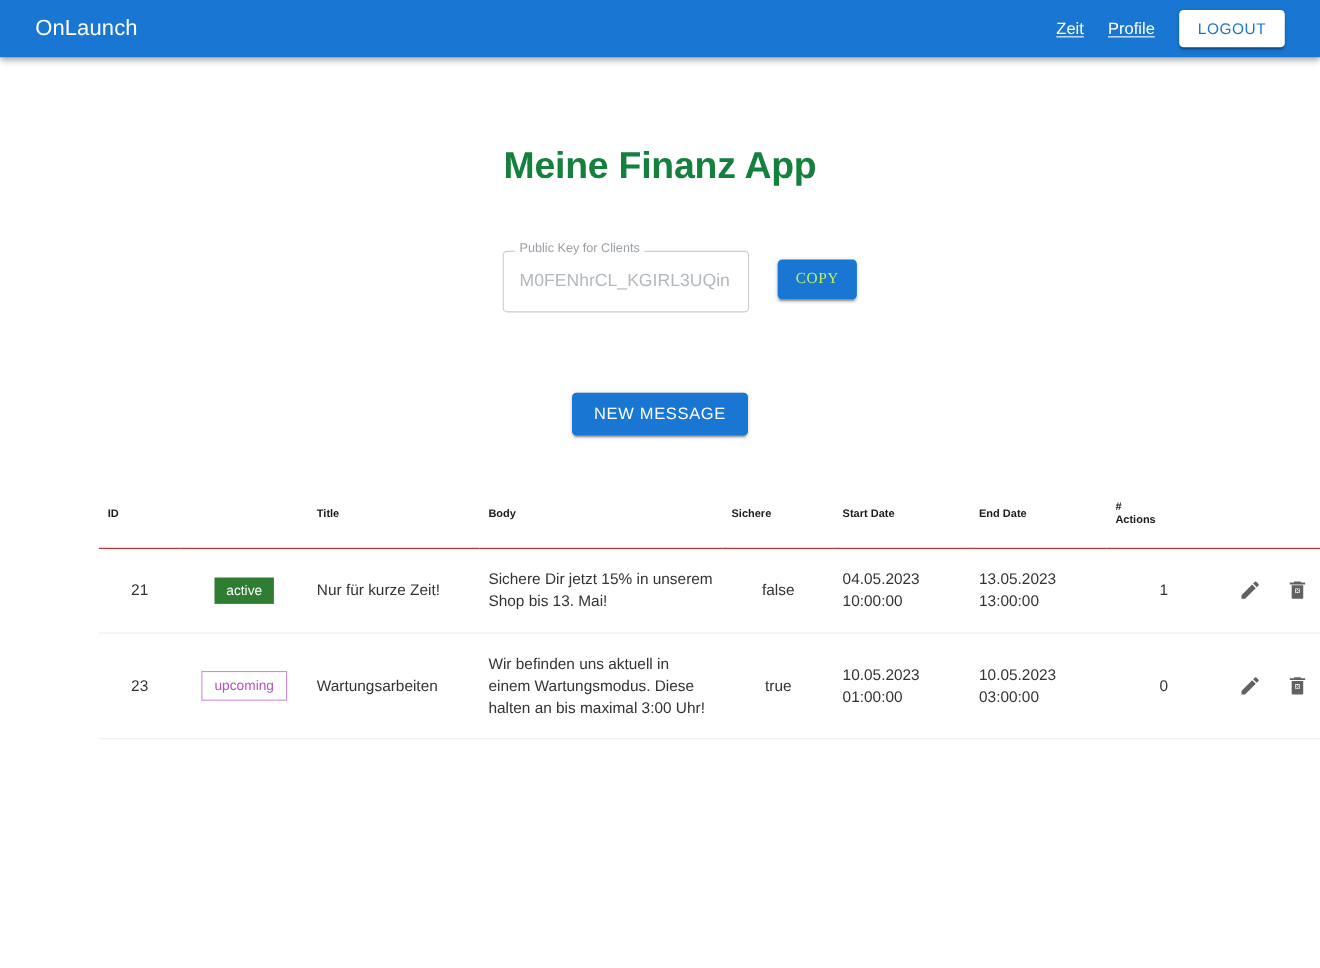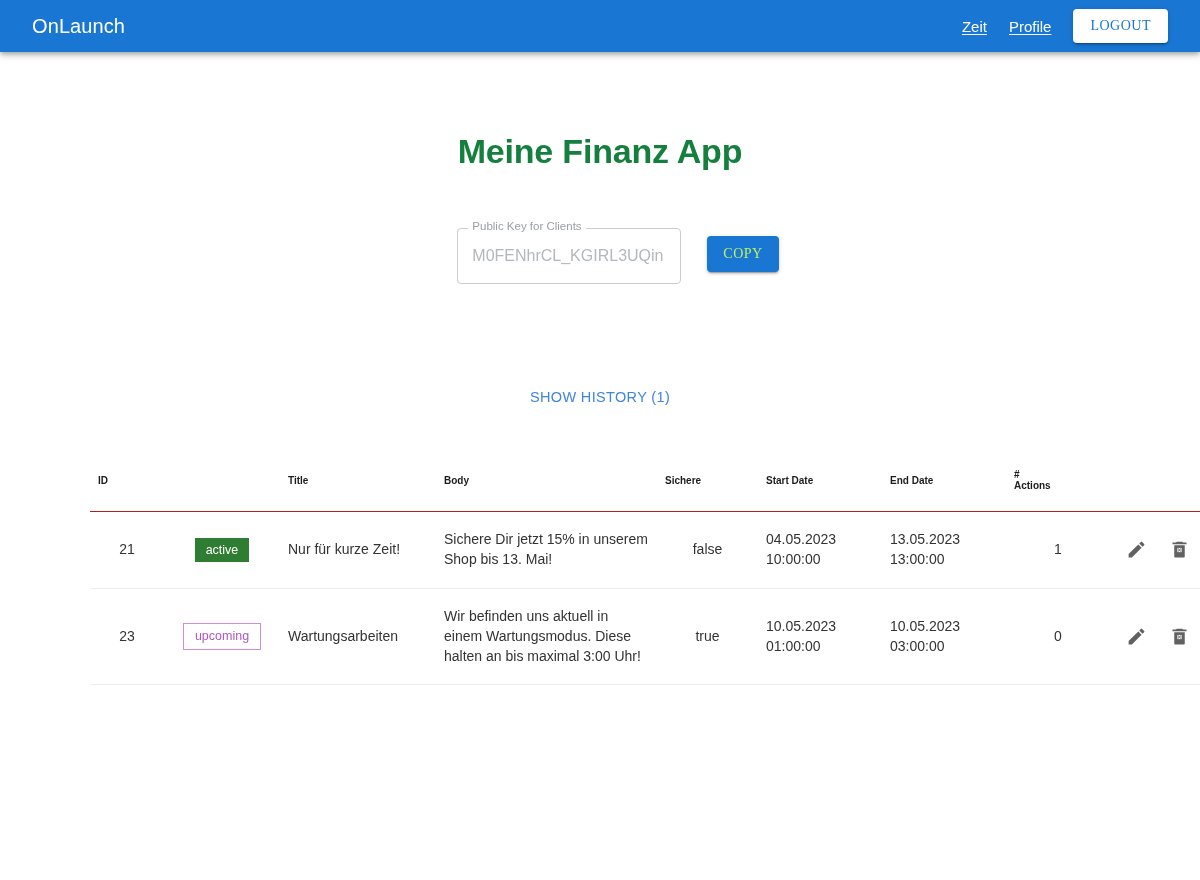--- a/index.html
+++ b/index.html
@@ -45,21 +45,21 @@
     font-size: 15px;
     text-decoration: underline;
     text-underline-offset: 2px;
     cursor: pointer;
   }
   .logout-btn {
     background: #ffffff;
     color: #1976d2;
     border: none;
     border-radius: 4px;
-    font-family: Liberation Serif, serif;
+    font-family: Liberation Sans, sans-serif;
     font-size: 14px;
     font-weight: 500;
     letter-spacing: .5px;
     padding: 9px 17px;
     cursor: pointer;
     box-shadow: 0 3px 1px -2px rgba(0,0,0,.2), 0 2px 2px 0 rgba(0,0,0,.14), 0 1px 5px 0 rgba(0,0,0,.12);
   }
 
   
   .page {
@@ -261,24 +261,24 @@
   <h1 class="page-title">Meine Finanz App</h1>
 
   <section class="key-row">
     <div class="key-field">
       <span class="key-legend">Public Key for Clients</span>
       <span class="key-value">M0FENhrCL_KGIRL3UQin</span>
     </div>
     <button class="copy-btn">COPY</button>
   </section>
 
-
-  <section class="history-wrap">
-    <button class="history-link">SHOW HISTORY (1)</button>
+  <section class="new-msg-wrap">
+    <button class="new-msg-btn">NEW MESSAGE</button>
   </section>
+
 
   <section class="table-wrap">
     <table class="msg-table">
       <thead>
         <tr>
           <th class="col-id">ID</th>
           <th class="col-status"></th>
           <th class="col-title">Title</th>
           <th class="col-body">Body</th>
           <th class="col-block">Sichere</th>

